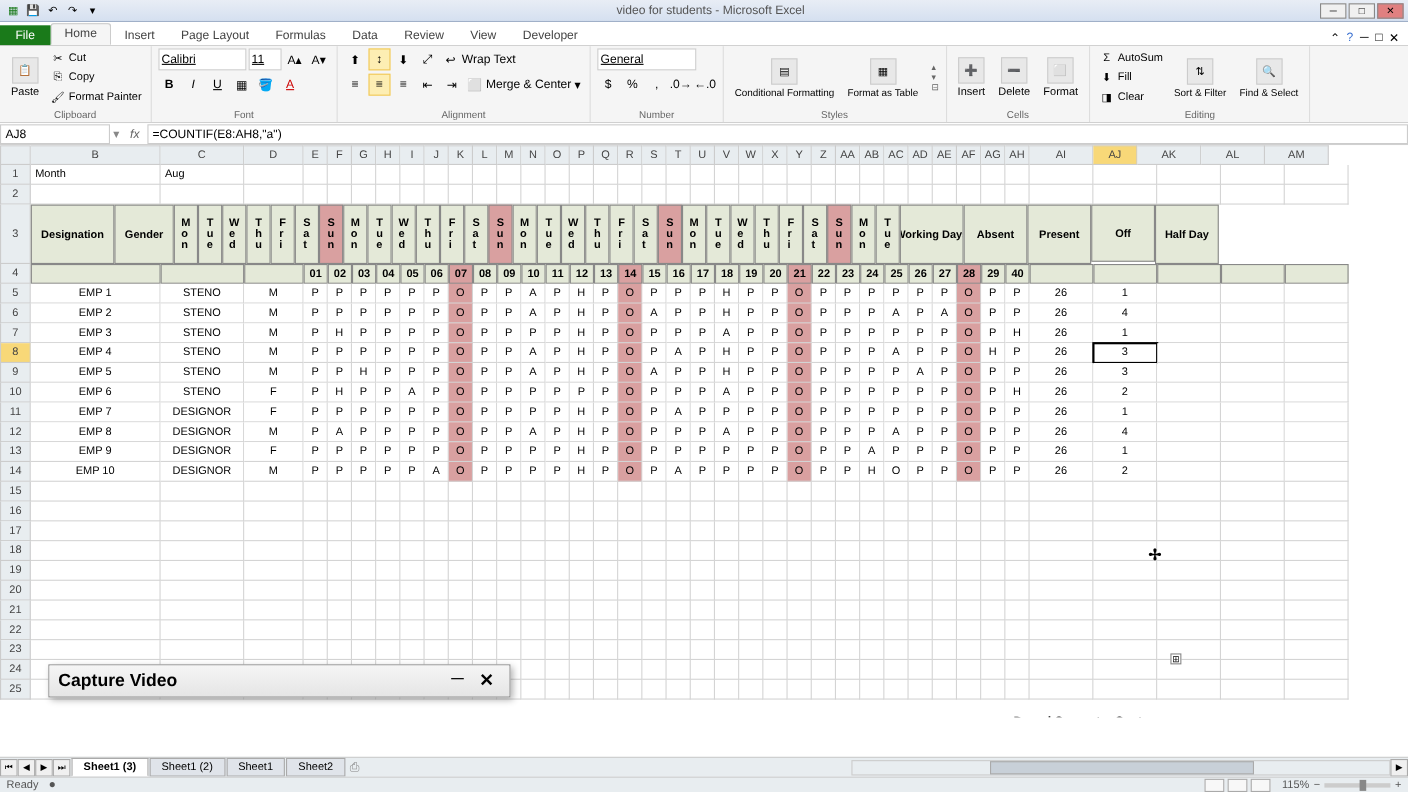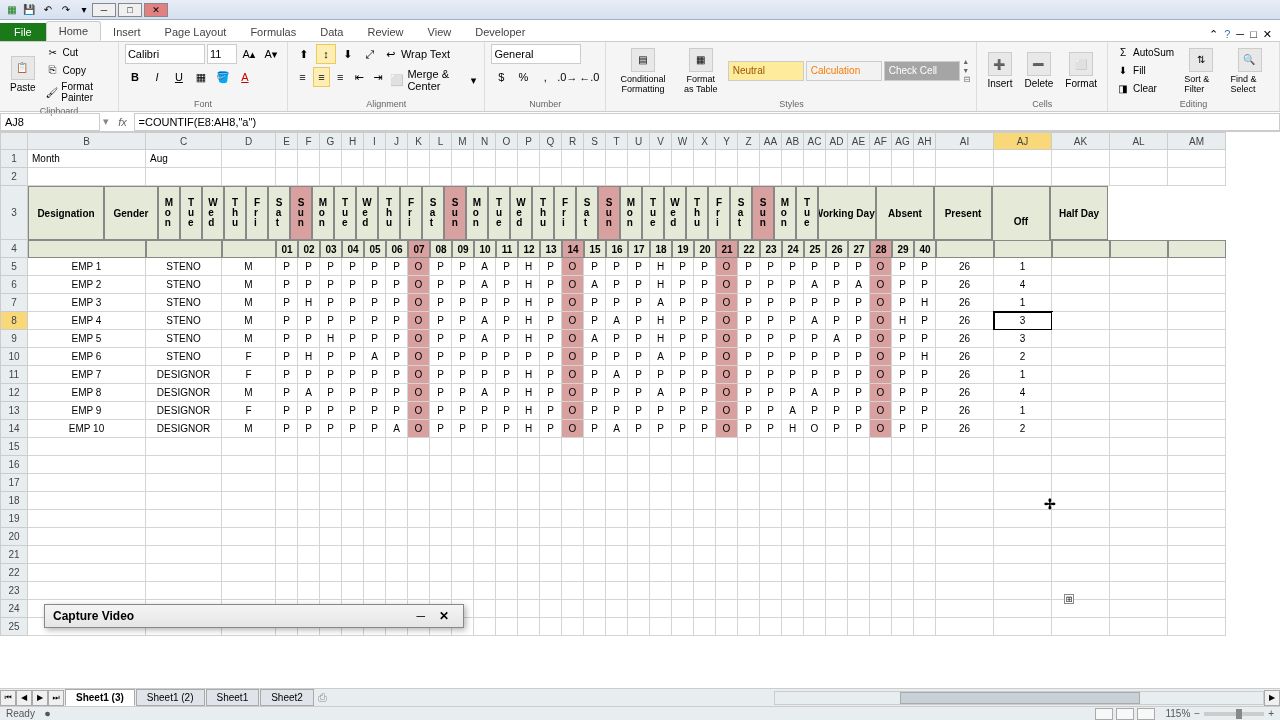--- a/index.html
+++ b/index.html
@@ -24,21 +24,21 @@
 .ribbon { height: 70px; background: #f5f5f5; border-bottom: 1px solid #ccc; display: flex; }
 .ribbon-group { border-right: 1px solid #ddd; padding: 2px 6px; display: flex; flex-direction: column; }
 .ribbon-group-content { flex: 1; display: flex; align-items: center; gap: 4px; }
 .ribbon-group-label { font-size: 9px; color: #666; text-align: center; padding-top: 2px; }
 .big-btn { display: flex; flex-direction: column; align-items: center; padding: 2px 4px; font-size: 10px; gap: 2px; }
 .big-btn .icon { width: 24px; height: 24px; background: #e8e8e8; border: 1px solid #ccc; display: flex; align-items: center; justify-content: center; }
 .small-row { display: flex; flex-direction: column; gap: 2px; font-size: 10px; }
 .small-btn { display: flex; align-items: center; gap: 3px; padding: 1px 2px; }
 .mini-icon { width: 14px; height: 14px; display: inline-flex; align-items: center; justify-content: center; }
 
-.font-select { font-size: 11px; height: 20px; border: 1px solid #ccc; padding: 0 2px; }
+.font-select { font-size: 11px; height: 20px; border: 1px solid #ccc; padding: 0 2px; text-decoration: underline; }
 .font-select.name { width: 80px; }
 .font-select.size { width: 30px; }
 .fmt-btn { width: 20px; height: 20px; border: 1px solid transparent; display: inline-flex; align-items: center; justify-content: center; font-size: 11px; }
 .fmt-btn.active { background: #fdeeb3; border-color: #f0c85a; }
 
 .style-cell { width: 76px; height: 20px; border: 1px solid #ccc; font-size: 10px; display: flex; align-items: center; padding: 0 4px; }
 .style-normal { background: #fff; }
 .style-bad { background: #ffc7ce; color: #9c0006; }
 .style-good { background: #c6efce; color: #006100; }
 .style-neutral { background: #ffeb9c; color: #9c5700; }
@@ -66,21 +66,21 @@
 .cells { position: relative; }
 .cell-row { display: flex; height: 18px; }
 .cell { border-right: 1px solid #d4d4d4; border-bottom: 1px solid #d4d4d4; display: flex; align-items: center; justify-content: center; font-size: 10px; overflow: hidden; white-space: nowrap; }
 .cell.left { justify-content: flex-start; padding-left: 4px; }
 .cell.hdr { background: #e4e9d8; font-weight: bold; border: 1px solid #888; }
 .cell.data { background: #fff; }
 .cell.sun { background: #d9a0a0; }
 .cell.selected { outline: 2px solid #000; outline-offset: -1px; }
 
 .capture-panel { position: absolute; left: 44px; top: 472px; width: 420px; background: #fff; border: 1px solid #888; box-shadow: 2px 2px 6px rgba(0,0,0,0.3); }
-.capture-title { background: linear-gradient(#f5f5f5, #e5e5e5); padding: 4px 8px; font-size: 12px; font-weight: bold; display: flex; align-items: flex-start; }
+.capture-title { background: linear-gradient(#f5f5f5, #e5e5e5); padding: 4px 8px; font-size: 16px; font-weight: bold; display: flex; align-items: flex-end; }
 .capture-title .win-btns { margin-left: auto; display: flex; gap: 2px; }
 .capture-body { padding: 10px; display: flex; align-items: center; gap: 10px; }
 .rec-dot { width: 14px; height: 14px; background: #e02020; border-radius: 50%; }
 .rec-time { font-size: 14px; font-weight: bold; }
 .cap-btn { padding: 4px 10px; border: 1px solid #aaa; background: #f0f0f0; font-size: 11px; display: flex; align-items: center; gap: 4px; }
 .progress { flex: 1; height: 14px; border: 1px solid #aaa; background: #eee; position: relative; }
 .progress-fill { height: 100%; background: #e87020; width: 12%; }
 .info-box { position: absolute; left: 880px; top: 516px; width: 210px; text-align: center; font-size: 11px; line-height: 1.5; }
 .info-box .bold { font-weight: bold; }
 
@@ -105,20 +105,21 @@
 <body>
 
 <div class="title-bar">
   <div class="qat">
     <span class="qat-icon" style="color:#1a7a1a">▦</span>
     <span class="qat-icon" style="color:#3a5fb0">💾</span>
     <span class="qat-icon">↶</span>
     <span class="qat-icon">↷</span>
     <span class="qat-icon">▾</span>
   </div>
+  <div class="title">video for students - Microsoft Excel</div>
   <div class="win-controls">
     <div class="win-btn">─</div>
     <div class="win-btn">□</div>
     <div class="win-btn" style="background:#e08080">✕</div>
   </div>
 </div>
 
 <div class="ribbon-tabs">
   <div class="file-tab">File</div>
   <div class="tab active">Home</div>
@@ -233,25 +234,20 @@
     <div class="ribbon-group-content">
       <div class="big-btn">
           <div class="icon">▤</div>
           <span style="font-size:9px;text-align:center">Conditional Formatting</span>
         </div>
       <div class="big-btn">
           <div class="icon">▦</div>
           <span style="font-size:9px;text-align:center">Format as Table</span>
         </div>
       <div style="display:flex;flex-direction:column;gap:2px">
-        <div style="display:flex;gap:2px">
-          <div class="style-cell style-neutral">Neutral</div>
-          <div class="style-cell style-calc">Calculation</div>
-          <div class="style-cell style-check">Check Cell</div>
-        </div>
       </div>
       <div style="display:flex;flex-direction:column;font-size:8px;color:#666">
         <span>▴</span>
         <span>▾</span>
         <span>⊟</span>
       </div>
     </div>
     <div class="ribbon-group-label">Styles</div>
   </div>
 
@@ -340,21 +336,21 @@
         <div class="ch" style="width: 22px;">Z</div>
         <div class="ch" style="width: 22px;">AA</div>
         <div class="ch" style="width: 22px;">AB</div>
         <div class="ch" style="width: 22px;">AC</div>
         <div class="ch" style="width: 22px;">AD</div>
         <div class="ch" style="width: 22px;">AE</div>
         <div class="ch" style="width: 22px;">AF</div>
         <div class="ch" style="width: 22px;">AG</div>
         <div class="ch" style="width: 22px;">AH</div>
         <div class="ch" style="width: 58px;">AI</div>
-        <div class="ch active" style="width: 58px;">AJ</div>
+        <div class="ch active" style="width: 40px;">AJ</div>
         <div class="ch" style="width: 58px;">AK</div>
         <div class="ch" style="width: 58px;">AL</div>
         <div class="ch" style="width: 58px;">AM</div>
       </div>
   </div>
   <div class="grid-body">
     <div class="row-headers" id="row-headers">
         <div class="rh" style="height: 18px;">1</div>
         <div class="rh" style="height: 18px;">2</div>
         <div class="rh" style="height: 54px;">3</div>
@@ -551,21 +547,21 @@
           </div>
           <div class="cell hdr" style="width: 22px; height: 54px;">
             <div style="line-height:1">M<br>o<br>n</div>
           </div>
           <div class="cell hdr" style="width: 22px; height: 54px;">
             <div style="line-height:1">T<br>u<br>e</div>
           </div>
           <div class="cell hdr" style="width: 58px; height: 54px;">Working Days</div>
           <div class="cell hdr" style="width: 58px; height: 54px;">Absent</div>
           <div class="cell hdr" style="width: 58px; height: 54px;">Present</div>
-          <div class="cell hdr" style="width: 58px; height: 70px;">Off</div>
+          <div class="cell hdr" style="width: 58px; height: 52px;">Off</div>
           <div class="cell hdr" style="width: 58px; height: 54px;">Half Day</div>
         </div>
         <div class="cell-row">
           <div class="cell hdr" style="width: 118px;"></div>
           <div class="cell hdr" style="width: 76px;"></div>
           <div class="cell hdr" style="width: 54px;"></div>
           <div class="cell hdr" style="width: 22px;">01</div>
           <div class="cell hdr" style="width: 22px;">02</div>
           <div class="cell hdr" style="width: 22px;">03</div>
           <div class="cell hdr" style="width: 22px;">04</div>

